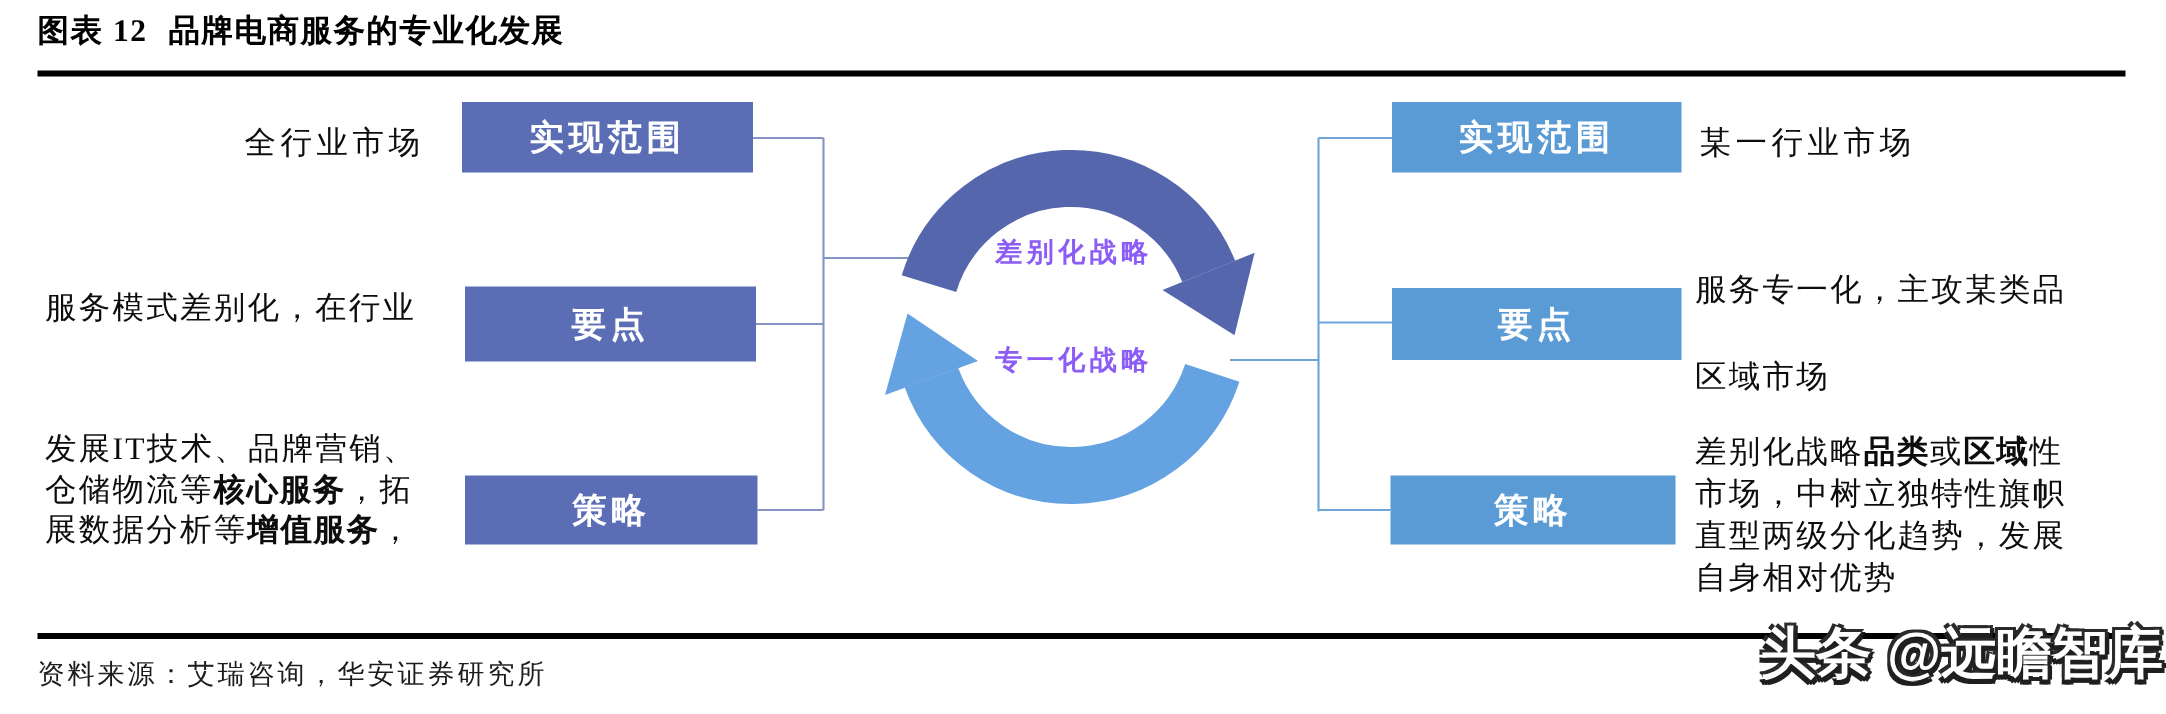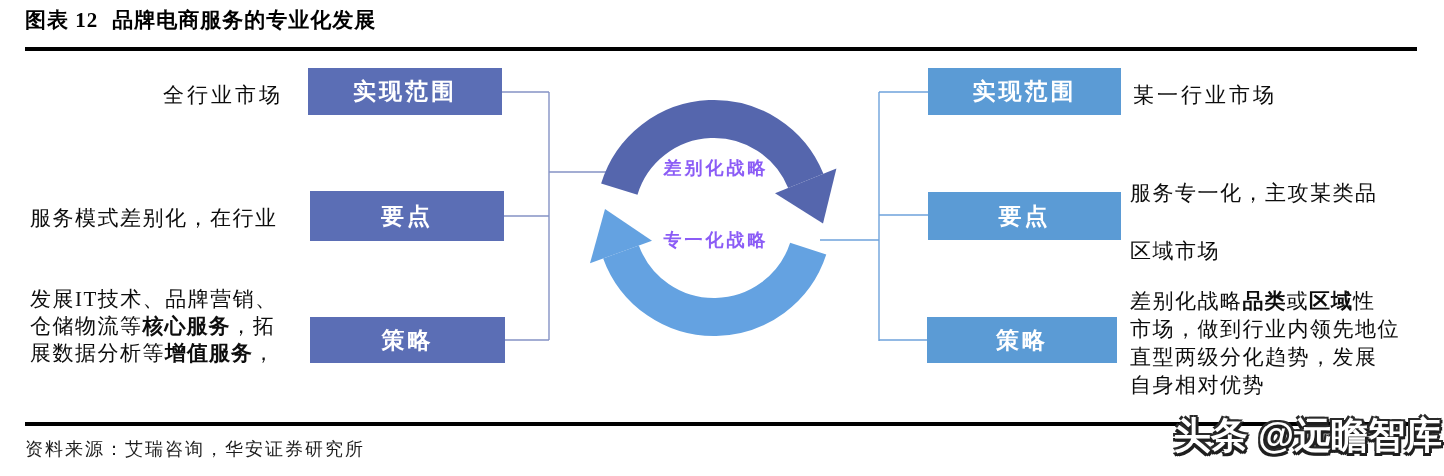--- a/index.html
+++ b/index.html
@@ -34,21 +34,21 @@
   .lbox2{left:310px;top:191px;width:194px;height:50px;}
   .lbox3{left:310px;top:317px;width:195px;height:46px;}
   .rbox1{left:928px;top:68px;width:193px;height:47px;}
   .rbox2{left:928px;top:192px;width:193px;height:48px;}
   .rbox3{left:927px;top:317px;width:190px;height:46px;}
 
   
   .txt{position:absolute;font-size:21px;line-height:29px;letter-spacing:1.5px;color:#0d0d0d;}
   .txt b{font-weight:bold;letter-spacing:1px;}
   .t-l1{left:127px;top:81px;width:156px;text-align:right;letter-spacing:3px;}
-  .t-l2{left:30px;top:204px;width:290px;}
+  .t-l2{left:30px;top:191px;width:290px;}
   .t-l3{left:30px;top:286px;width:290px;line-height:27px;}
   .t-r1{left:1133px;top:81px;width:280px;letter-spacing:3px;}
   .t-r2{left:1130px;top:179px;width:285px;}
   .t-r3{left:1130px;top:287px;width:290px;line-height:28px;}
 
   
   .cycle-label{position:absolute;width:236px;text-align:center;font-size:18px;font-weight:bold;letter-spacing:3px;color:#8b5cf6;}
   .cycle-top{left:598px;top:156px;}
   .cycle-bottom{left:598px;top:228px;}
 
@@ -92,21 +92,21 @@
   <div class="txt t-l2"><span>服务模式差别化，在行业</span><br></div>
   <div class="txt t-l3"><span>发展IT技术、品牌营销、</span><br><span>仓储物流等</span><b>核心服务</b><span>，拓</span><br><span>展数据分析等</span><b>增值服务</b><span>，</span><br></div>
 </div>
 
 <div>
   <div class="side-box rbox rbox1">实现范围</div>
   <div class="side-box rbox rbox2">要点</div>
   <div class="side-box rbox rbox3">策略</div>
   <div class="txt t-r1"><span>某一行业市场</span></div>
   <div class="txt t-r2"><span>服务专一化，主攻某类品</span><br><br><span>区域市场</span></div>
-  <div class="txt t-r3"><span>差别化战略</span><b>品类</b><span>或</span><b>区域</b><span>性</span><br><span>市场，做到行业内领先地位</span><br><span>直型两级分化趋势，发展</span><br><span>自身相对优势</span></div>
+  <div class="txt t-r3"><span>差别化战略</span><b>品类</b><span>或</span><b>区域</b><span>性</span><br><span>市场，中树立独特性旗帜</span><br><span>直型两级分化趋势，发展</span><br><span>自身相对优势</span></div>
 </div>
 
 <div class="cycle-label cycle-top">差别化战略</div>
 <div class="cycle-label cycle-bottom">专一化战略</div>
 
 <div class="abs footer-rule"></div>
 <div class="abs source">资料来源：艾瑞咨询，华安证券研究所</div>
 <div class="abs watermark">头条 @远瞻智库</div>
 
 </body></html>

